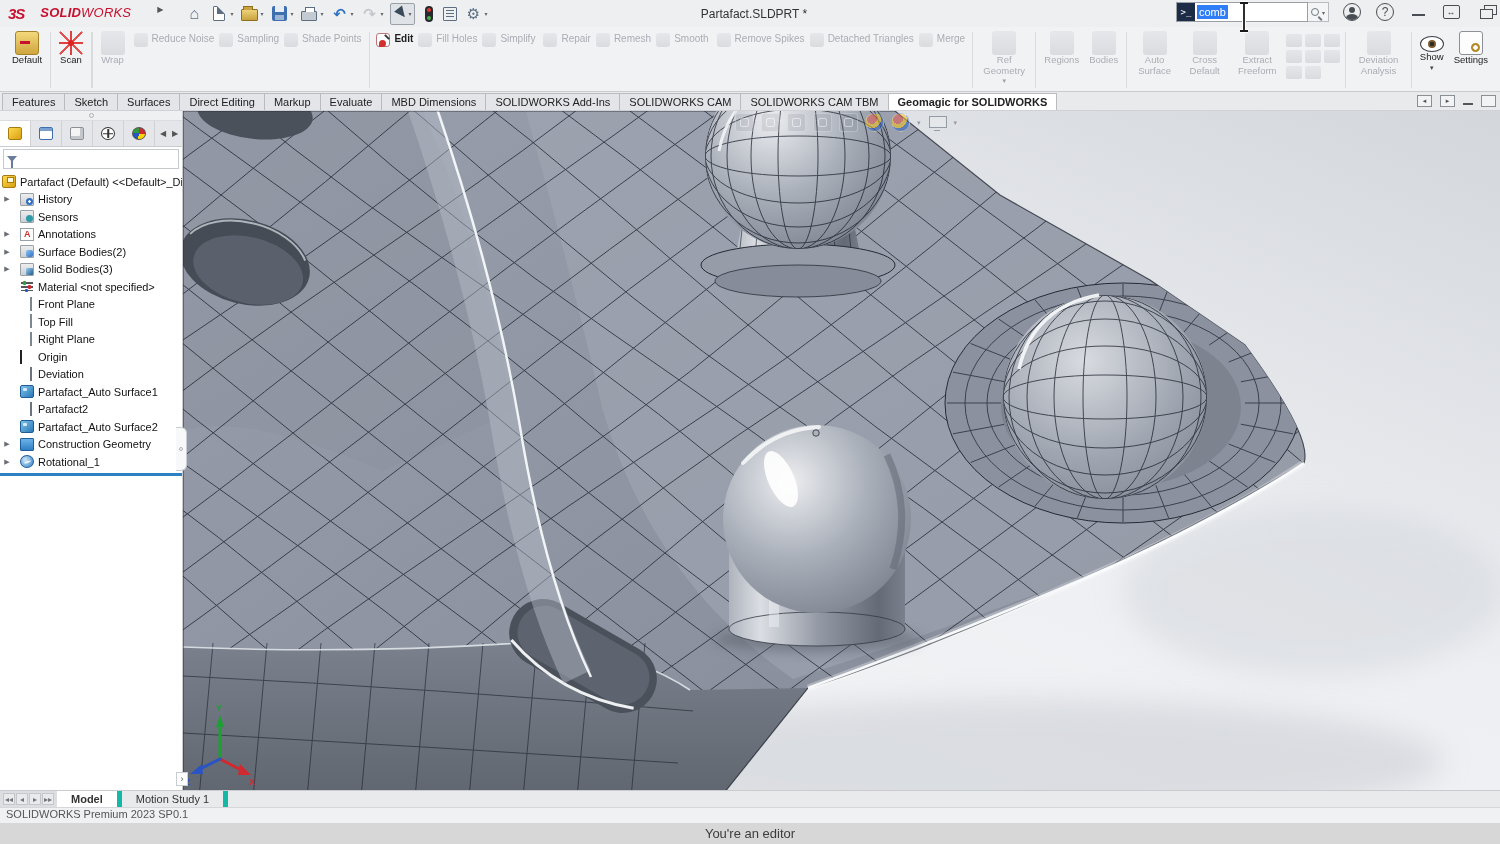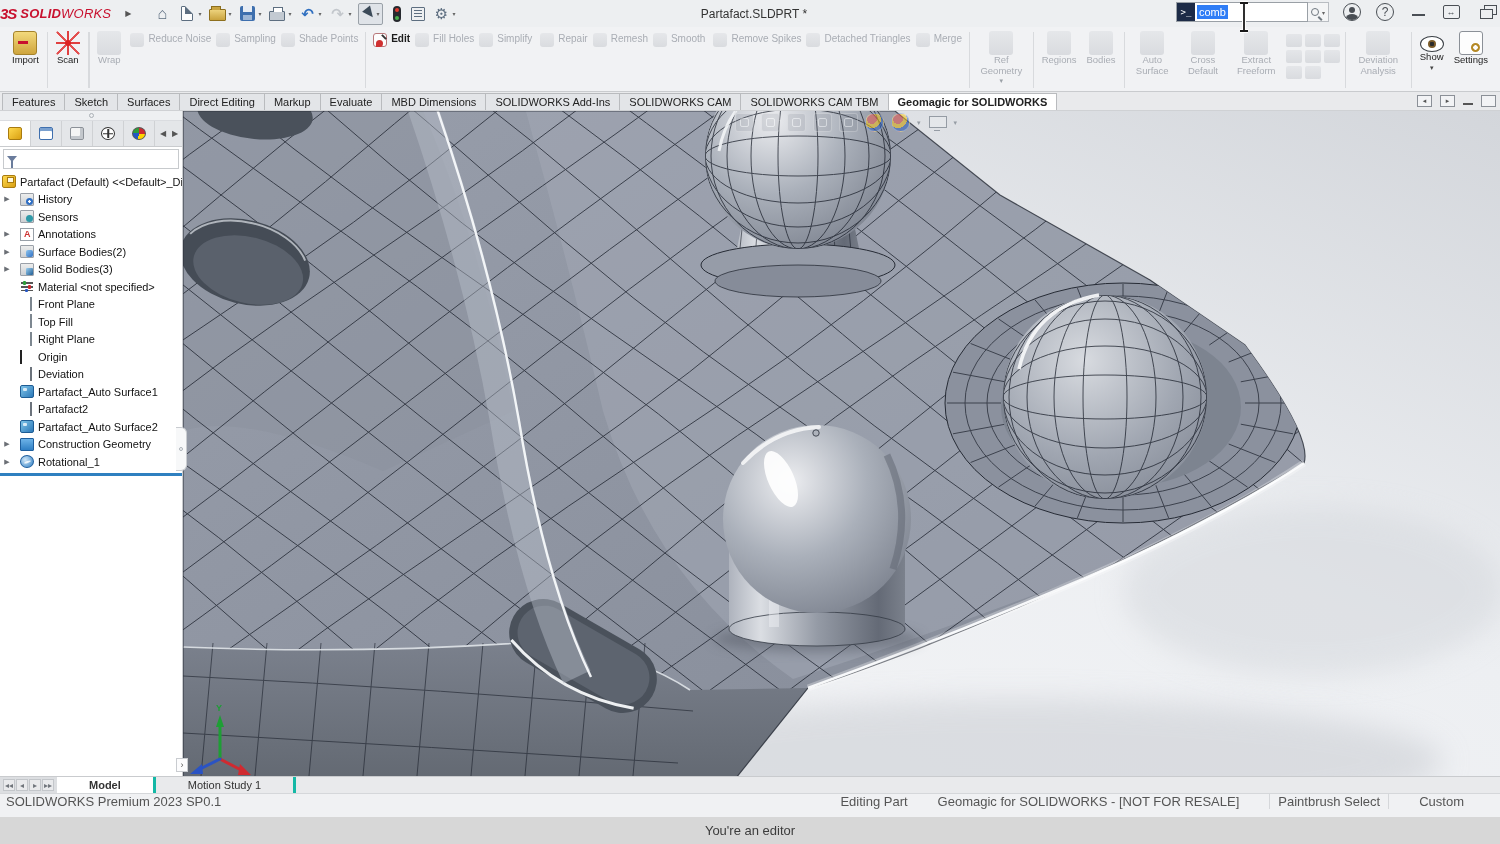--- a/index.html
+++ b/index.html
@@ -1,20 +1,20 @@
 <!DOCTYPE html>
 <html><head>
 <meta charset="utf-8">
 <style>
 *{margin:0;padding:0;box-sizing:border-box}
 html,body{width:1500px;height:844px;overflow:hidden;font-family:"Liberation Sans","DejaVu Sans",sans-serif;background:#ececee}
 .app{width:1500px;height:844px;display:flex;flex-direction:column;position:relative}
 
 .titlebar{height:27px;background:#edeff1;display:flex;align-items:center;position:relative;flex:none}
-.brand{display:flex;align-items:center;gap:4px}
+.brand{display:flex;margin-left:8px;gap:16px}
 .brandmark{color:#c8102e;font-weight:bold;font-style:italic;font-size:15px;letter-spacing:-1px}
 .brandname{font-size:13px;color:#c8102e;font-style:italic;letter-spacing:.2px}
 .brandname b{font-weight:bold}
 .brandarrow{color:#555;font-size:8px;margin-left:10px}
 .qat{display:flex;align-items:center;gap:7px;margin-left:22px}
 .qbtn{display:flex;align-items:center;gap:2px}
 .dcaret{font-size:6px;color:#666}
 .qi{display:inline-flex;align-items:center;justify-content:center;width:18px;height:18px;font-size:15px;color:#5d6e80}
 .qi-home{font-size:16px}
 .qi-new{width:12px;height:15px;background:#fdfdfd;border:1px solid #5d6e80;border-radius:1px;position:relative}
@@ -153,28 +153,28 @@
 .hudic.hg::before{content:'';position:absolute;left:4px;top:4px;right:4px;bottom:4px;border:1.5px solid rgba(250,251,253,.8);border-radius:2px}
 .hudic.hc{background:radial-gradient(circle at 35% 30%,#e8594f 0 30%,#f5c51d 30% 55%,#2d62c4 55% 100%);border-radius:50%}
 .hudic.hm{background:none;border:none}
 .hudic.hm::before{content:'';position:absolute;left:1px;top:3px;width:16px;height:10px;border:1.5px solid #5a6470;background:rgba(240,242,245,.6)}
 .hudic.hm::after{content:'';position:absolute;left:6px;bottom:1px;width:6px;height:1.5px;background:#5a6470;box-shadow:0 -1.5px 0 -0.5px #5a6470}
 .hcaret{font-size:7px;color:#5a6470}
 
 .bottomtabs{height:17px;background:#e9eaec;border-top:1px solid #c9cbce;display:flex;align-items:stretch;flex:none}
 .sheetnav{display:flex;align-items:center;gap:1px;padding:0 3px;background:#dcdee1}
 .sheetnav span{font-size:8px;color:#70757b;width:12px;height:12px;background:#e9eaec;border:1px solid #c3c6ca;display:flex;align-items:center;justify-content:center}
-.sheettab{font-size:11px;padding:1px 32px;border-right:3px solid #14b8a6;display:flex;align-items:center;color:#333}
+.sheettab{font-size:11px;padding:1px 14px;border-right:5px solid #14b8a6;display:flex;align-items:center;color:#333}
 .sheettab.active{background:#fff;font-weight:bold}
-.statusbar{height:24px;background:#f0f1f3;border-top:1px solid #d5d7da;overflow:hidden;flex:none;position:relative;font-size:13px;color:#555}
+.statusbar{height:16px;background:#f0f1f3;border-top:1px solid #d5d7da;overflow:hidden;flex:none;position:relative;font-size:11px;color:#555}
 .statusbar .srow{position:absolute;left:0;right:0;top:0;display:flex;align-items:flex-start}
 .sleft{margin-left:6px;white-space:nowrap}
 .sright{margin-left:auto;display:flex;gap:30px;margin-right:36px;white-space:nowrap}
 .scell{border-left:1px solid #d5d7da;border-right:1px solid #d5d7da;padding:0 8px}
-.editorbar{height:27px;background:#d7d7d7;display:flex;align-items:center;justify-content:center;font-size:13px;color:#3c3c3c;flex:none}
+.editorbar{height:21px;background:#d7d7d7;display:flex;align-items:center;justify-content:center;font-size:13px;color:#3c3c3c;flex:none}
 </style>
 </head>
 <body>
 
 <div class="app">
 
   <div class="titlebar">
     <div class="brand">
       <span class="brandmark">3S</span>
       <span class="brandname"><b>SOLID</b><span>WORKS</span></span>
@@ -266,21 +266,21 @@
     <svg class="ibeam" width="16" height="34">
       <path d="M4,3 H12 M8,3 V31 M4,31 H12" stroke="#fff" stroke-width="4" fill="none"></path>
       <path d="M4,3 H12 M8,3 V31 M4,31 H12" stroke="#1a1a1a" stroke-width="1.8" fill="none"></path>
     </svg>
   </div>
 
   <div class="ribbon">
     <div class="rgroup">
       <div class="rb lg en">
           <span class="ric imp"></span>
-          <span class="rlbl">Import</span>
+          <span class="rlbl">Default</span>
         </div>
     </div>
       <div class="rgsep"></div>
     <div class="rgroup">
       <div class="rb lg en">
           <span class="ric scan"></span>
           <span class="rlbl">Scan</span>
         </div>
     </div>
       <div class="rgsep"></div>
@@ -832,25 +832,19 @@
       <span>▸</span>
       <span>▸▸</span>
     </span>
     <span class="sheettab active">Model</span>
     <span class="sheettab">Motion Study 1</span>
   </div>
 
   <div class="statusbar">
     <div class="srow">
       <span class="sleft">SOLIDWORKS Premium 2023 SP0.1</span>
-      <span class="sright">
-        <span>Editing Part</span>
-        <span>Geomagic for SOLIDWORKS - [NOT FOR RESALE]</span>
-        <span class="scell">Paintbrush Select</span>
-        <span>Custom</span>
-      </span>
     </div>
   </div>
 
   <div class="editorbar">
     <span>You're an editor</span>
   </div>
 </div>
 
 </body></html>

